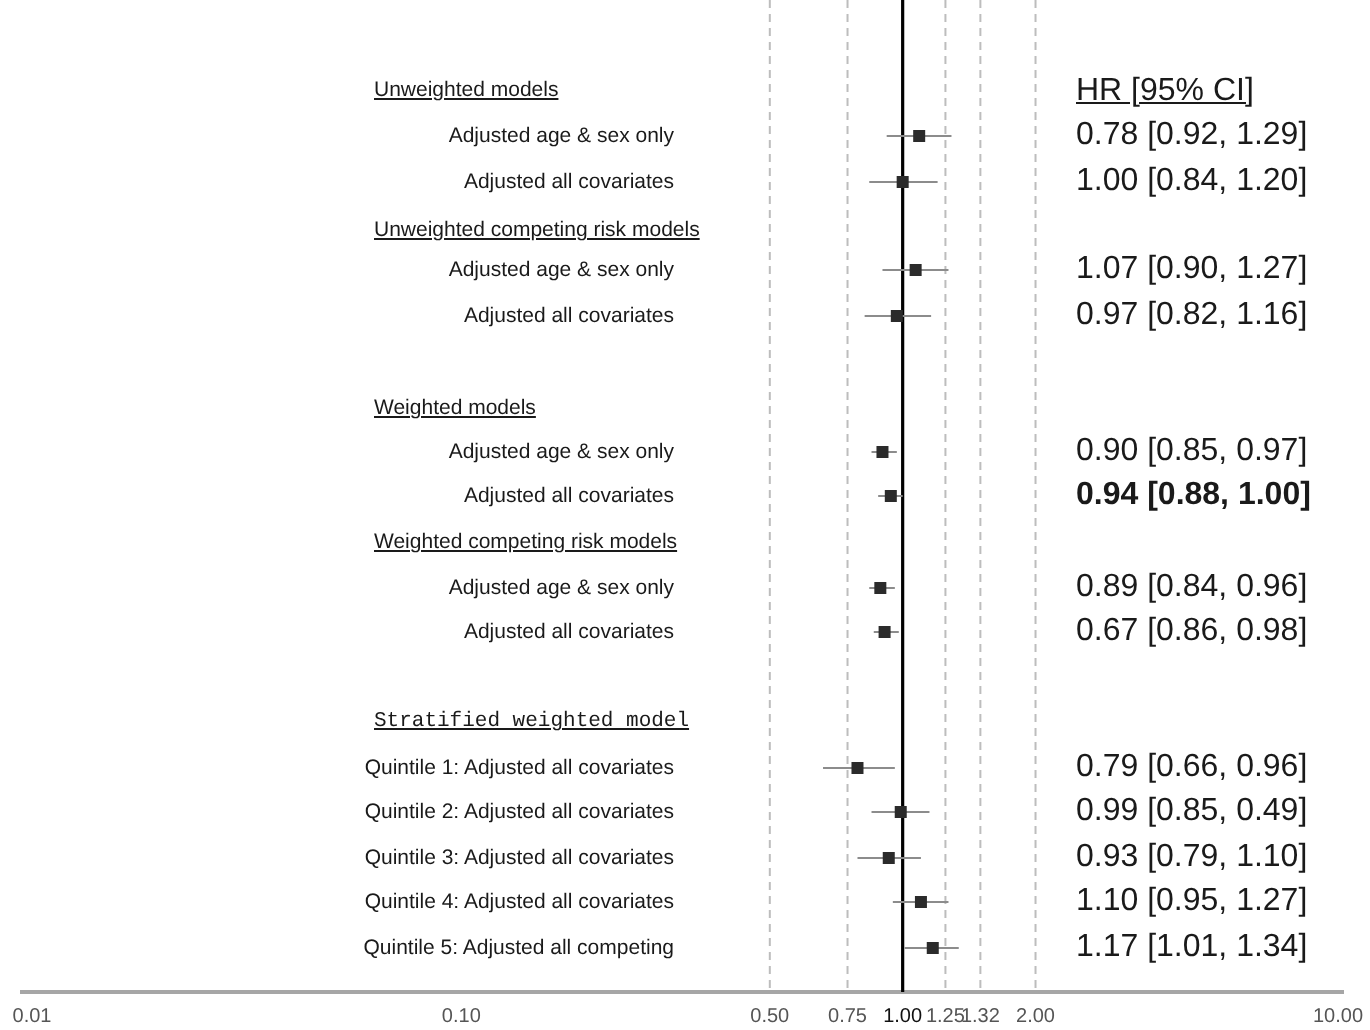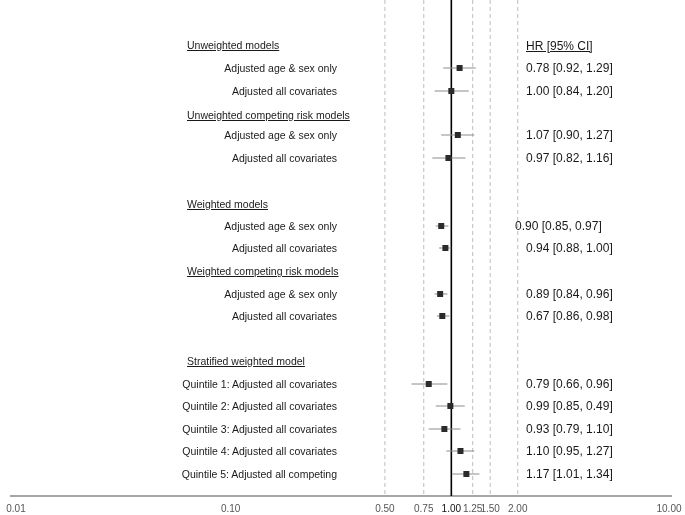--- a/index.html
+++ b/index.html
@@ -2,21 +2,21 @@
 <html><head>
 <meta charset="utf-8">
 <style>
   html, body { margin:0; padding:0; background:#ffffff; }
   body { width:685px; height:515px; position:relative; overflow:hidden;
          font-family:"Liberation Sans", sans-serif; color:#1a1a1a; }
   #plot { position:absolute; left:0; top:0; width:651px; height:515px; }
   .lbl { position:absolute; font-size:10.5px; white-space:nowrap; line-height:12px; }
   .lbl.right { text-align:right; }
   .hdr { text-decoration:underline; }
-  .hr { position:absolute; font-size:12px; white-space:nowrap; line-height:12px; }
+  .hr { position:absolute; font-size:16px; white-space:nowrap; line-height:12px;margin-left:12px; }
   .tick { position:absolute; font-size:10px; color:#555; white-space:nowrap; transform:translateX(-50%); line-height:12px; }
   .tick.ref { color:#111; }
 </style>
 </head>
 <body>
 
 <div id="plot">
   <svg id="svg" width="685" height="515" style="position:absolute;left:0;top:0;">
       <line x1="384.90604762348147" y1="0" x2="384.90604762348147" y2="496" stroke="#bdbdbd" stroke-width="1" stroke-dasharray="4,3"></line>
       <line x1="423.76351878843514" y1="0" x2="423.76351878843514" y2="496" stroke="#bdbdbd" stroke-width="1" stroke-dasharray="4,3"></line>
@@ -58,47 +58,47 @@
       <span class="lbl right" style="right: 314px; top: 85px;">Adjusted all covariates</span>
       <span class="lbl hdr" style="left: 187px; top: 109px;">Unweighted competing risk models</span>
       <span class="lbl right" style="right: 314px; top: 129px;">Adjusted age &amp; sex only</span>
       <span class="lbl right" style="right: 314px; top: 152px;">Adjusted all covariates</span>
       <span class="lbl hdr" style="left: 187px; top: 198px;">Weighted models</span>
       <span class="lbl right" style="right: 314px; top: 220px;">Adjusted age &amp; sex only</span>
       <span class="lbl right" style="right: 314px; top: 242px;">Adjusted all covariates</span>
       <span class="lbl hdr" style="left: 187px; top: 265px;">Weighted competing risk models</span>
       <span class="lbl right" style="right: 314px; top: 288px;">Adjusted age &amp; sex only</span>
       <span class="lbl right" style="right: 314px; top: 310px;">Adjusted all covariates</span>
-      <span class="lbl hdr" style="left: 187px; top: 355px;">Stratified weighted model</span>
+      <span class="lbl hdr" style="left: 187px; top: 355px; font-family: Liberation Mono, monospace;">Stratified weighted model</span>
       <span class="lbl right" style="right: 314px; top: 378px;">Quintile 1: Adjusted all covariates</span>
       <span class="lbl right" style="right: 314px; top: 400px;">Quintile 2: Adjusted all covariates</span>
       <span class="lbl right" style="right: 314px; top: 423px;">Quintile 3: Adjusted all covariates</span>
       <span class="lbl right" style="right: 314px; top: 445px;">Quintile 4: Adjusted all covariates</span>
       <span class="lbl right" style="right: 314px; top: 468px;">Quintile 5: Adjusted all competing</span>
     </div>
   <div id="hrcol">
     <span class="hr hdr" style="left:526px; top:40px;">HR  [95% CI]</span>
   <span class="hr" style="left: 526px; top: 62px;">0.78 [0.92, 1.29]</span>
       <span class="hr" style="left: 526px; top: 85px;">1.00 [0.84, 1.20]</span>
       <span class="hr" style="left: 526px; top: 129px;">1.07 [0.90, 1.27]</span>
       <span class="hr" style="left: 526px; top: 152px;">0.97 [0.82, 1.16]</span>
-      <span class="hr" style="left: 515px; top: 220px; text-align: center;">0.90 [0.85, 0.97]</span>
-      <span class="hr" style="left: 526px; top: 242px;">0.94 [0.88, 1.00]</span>
+      <span class="hr" style="left: 526px; top: 220px; text-align: center;">0.90 [0.85, 0.97]</span>
+      <span class="hr" style="left: 526px; top: 242px; font-weight: bold;">0.94 [0.88, 1.00]</span>
       <span class="hr" style="left: 526px; top: 288px;">0.89 [0.84, 0.96]</span>
       <span class="hr" style="left: 526px; top: 310px;">0.67 [0.86, 0.98]</span>
       <span class="hr" style="left: 526px; top: 378px;">0.79 [0.66, 0.96]</span>
       <span class="hr" style="left: 526px; top: 400px;">0.99 [0.85, 0.49]</span>
       <span class="hr" style="left: 526px; top: 423px;">0.93 [0.79, 1.10]</span>
       <span class="hr" style="left: 526px; top: 445px; text-align: center;">1.10 [0.95, 1.27]</span>
       <span class="hr" style="left: 526px; top: 468px;">1.17 [1.01, 1.34]</span>
     </div>
   <div id="ticks">
       <span class="tick" style="left: 16px; top: 503px;">0.01</span>
       <span class="tick" style="left: 230.667px; top: 503px;">0.10</span>
       <span class="tick" style="left: 384.906px; top: 503px;">0.50</span>
       <span class="tick" style="left: 423.764px; top: 503px;">0.75</span>
       <span class="tick ref" style="left: 451.333px; top: 503px;">1.00</span>
       <span class="tick" style="left: 472.718px; top: 503px;">1.25</span>
-      <span class="tick" style="left: 490.191px; top: 503px;">1.50</span>
+      <span class="tick" style="left: 490.191px; top: 503px;">1.32</span>
       <span class="tick" style="left: 517.761px; top: 503px;">2.00</span>
       <span class="tick" style="left: 669px; top: 503px;">10.00</span>
     </div>
 </div>
 
 </body></html>

